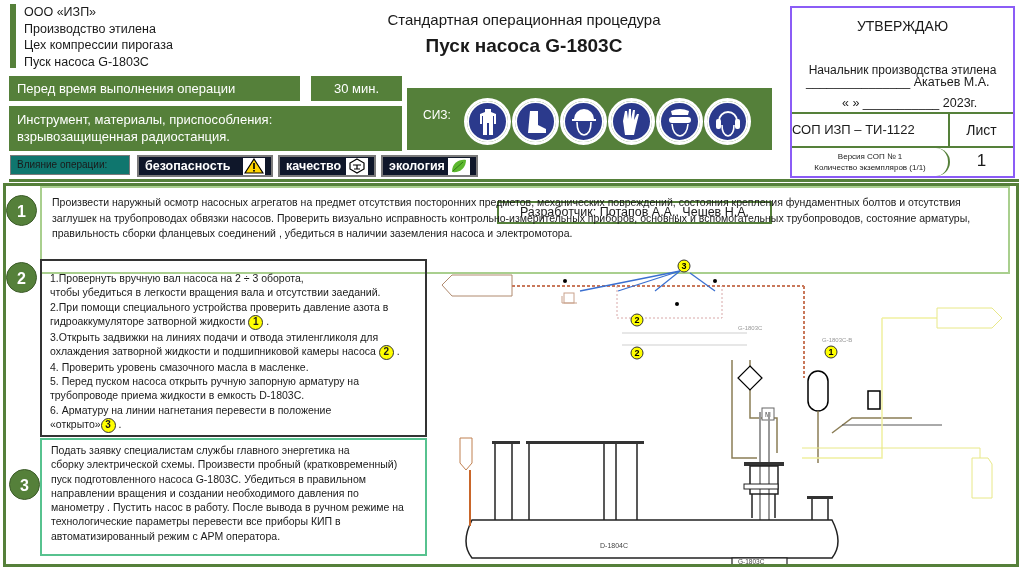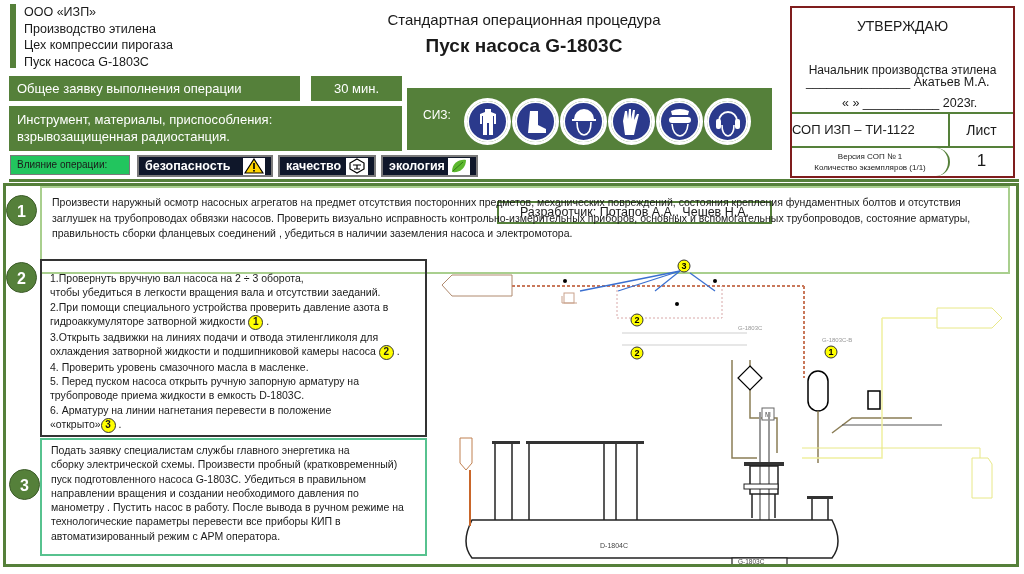--- a/index.html
+++ b/index.html
@@ -10,35 +10,35 @@
 
   
   .org-bar { left: 10px; top: 4px; width: 6px; height: 64px; background: #55803a; }
   .org-lines { left: 24px; top: 4px; font-size: 12.5px; line-height: 16.5px; }
 
   .green-box { background: #55803a; color: #ffffff; }
   .gb-time { left: 9px; top: 76px; width: 291px; height: 25px; font-size: 13px; padding: 5px 8px; }
   .gb-mins { left: 311px; top: 76px; width: 91px; height: 25px; font-size: 13px; text-align: center; padding-top: 5px; }
   .gb-tools { left: 9px; top: 106px; width: 393px; height: 45px; font-size: 13px; line-height: 17px; padding: 5px 8px; }
 
-  .impact-label { left: 10px; top: 155px; width: 120px; height: 20px; background: #22c55e; border: 1px solid #7a7a7a; font-size: 10px; padding: 3px 6px; }
+  .impact-label { left: 10px; top: 155px; width: 120px; height: 20px; background: #0f766e; border: 1px solid #7a7a7a; font-size: 10px; padding: 3px 6px; }
   .impact-chip { top: 155px; height: 22px; background: #0f172a; border: 2px solid #7a7a7a; color: #ffffff; font-weight: bold; font-size: 12.5px; padding: 1px 6px; display: flex; justify-content: space-between; align-items: center; }
   .chip-icon { width: 22px; height: 17px; background: #ffffff; display: flex; align-items: center; justify-content: center; }
 
   .title1 { left: 354px; top: 11px; width: 340px; text-align: center; font-size: 15px; }
   .title2 { left: 354px; top: 35px; width: 340px; text-align: center; font-size: 19px; font-weight: bold; }
 
   .siz-box { left: 407px; top: 88px; width: 365px; height: 62px; background: #55803a; }
   .siz-label { left: 16px; top: 20px; color: #fff; font-size: 12px; }
   .ppe { position: absolute; top: 13px; width: 41px; height: 41px; border-radius: 50%; background: #2b3a8c; border: 2px solid #ffffff; outline: 3px solid #ffffff; display: flex; align-items: center; justify-content: center; }
 
   .dev-box { left: 497px; top: 155px; width: 275px; height: 23px; border: 2px solid #55803a; font-size: 12.5px; text-align: center; padding-top: 2px; margin-top: 46px; }
 
   
-  .approve { left: 790px; top: 6px; width: 225px; height: 172px; border: 2px solid #7f1d1d; }
+  .approve { left: 790px; top: 6px; width: 225px; height: 172px; border: 2px solid #8b5cf6; }
   .ap-top { position: absolute; left: 0; top: 0; width: 221px; height: 106px; border-bottom: 2px solid #55803a; }
   .ap-title { position: absolute; top: 10px; width: 100%; text-align: center; font-size: 14px; }
   .ap-role { position: absolute; top: 31px; width: 100%; text-align: center; font-size: 12px; margin-top: 24px; }
   .ap-sign { position: absolute; top: 67px; left: 14px; font-size: 12.5px; width: 200px; }
   .ap-date { position: absolute; top: 88px; left: 50px; font-size: 12.5px; }
   .ap-code { position: absolute; left: 0; top: 106px; width: 158px; height: 34px; border-right: 2px solid #55803a; border-bottom: 2px solid #55803a; text-align: left; font-size: 13px; padding-top: 8px; }
   .ap-sheet { position: absolute; left: 158px; top: 106px; width: 63px; height: 34px; border-bottom: 2px solid #55803a; text-align: center; font-size: 14px; padding-top: 8px; }
   .ap-ver { position: absolute; left: 0; top: 140px; width: 158px; height: 28px; border-right: 2px solid #55803a; text-align: center; font-size: 8px; line-height: 11px; padding-top: 3px; border-radius: 14px; }
   .ap-sheetno { position: absolute; left: 158px; top: 140px; width: 63px; height: 28px; text-align: center; font-size: 17px; padding-top: 3px; }
 
@@ -64,21 +64,21 @@
 <div class="abs org-lines">
   <div>ООО «ИЗП»</div>
   <div>Производство этилена</div>
   <div>Цех компрессии пирогаза</div>
   <div>Пуск насоса G-1803C</div>
 </div>
 
 <div class="abs title1">Стандартная  операционная процедура</div>
 <div class="abs title2">Пуск насоса G-1803C</div>
 
-<div class="abs green-box gb-time">Общее заявку выполнения операции</div>
+<div class="abs green-box gb-time">Перед время выполнения операции</div>
 <div class="abs green-box gb-mins">30 мин.</div>
 <div class="abs green-box gb-tools">
   <div>Инструмент, материалы, приспособления:</div>
   <div>взрывозащищенная радиостанция.</div>
 </div>
 
 <div class="abs impact-label">Влияние операции:</div>
 <div class="abs impact-chip" style="left:137px;width:136px;">
   <span>безопасность</span>
   <span class="chip-icon">

